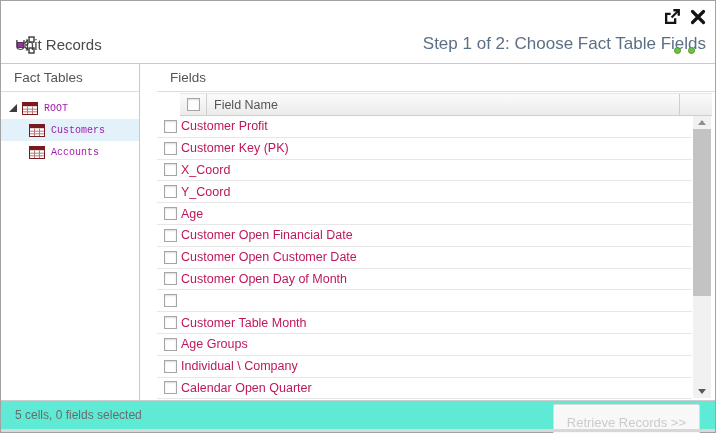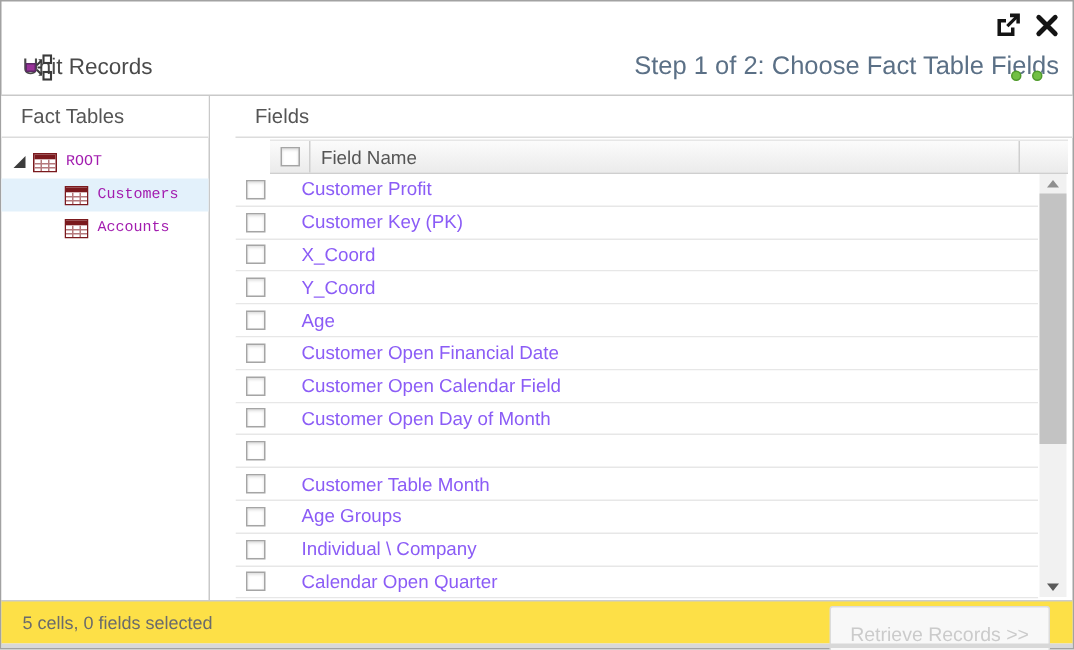--- a/index.html
+++ b/index.html
@@ -20,45 +20,45 @@
 
   .body{position:absolute;top:62px;left:0;right:0;bottom:32px;border-top:1px solid #c9c9c9;}
   .left-panel{position:absolute;left:0;top:0;bottom:0;width:139px;border-right:1px solid #c9c9c9;background:#fff;}
   .panel-header{height:28px;line-height:27px;padding-left:13px;font-size:13.5px;color:#555;
     border-bottom:1px solid #dcdcdc;background:#fff;white-space:nowrap;}
   .tree{padding-top:5px;}
   .tree-row{height:22px;display:flex;align-items:center;font-size:10px;color:#a21caf;cursor:pointer;white-space:nowrap;font-family:Liberation Mono, monospace;}
   .tree-row .caret{width:10px;height:10px;margin-left:7px;flex:none;}
   .tree-row .tbl-icon{margin-left:4px;flex:none;}
   .tree-row .lbl{margin-left:6px;}
-  .tree-row.child{padding-left:38px;}
+  .tree-row.child{padding-left:24px;}
   .tree-row.selected{background:#e3f1fb;}
 
   .right-panel{position:absolute;left:156px;top:0;right:0;bottom:0;}
   .grid-header{position:absolute;top:29px;left:0;right:3px;height:23px;display:flex;
     background:linear-gradient(#fbfbfb,#ebebeb);border-top:1px solid #e6e6e6;border-bottom:1px solid #cfcfcf;margin-left:23px;}
   .gh-check{width:27px;border-right:1px solid #cfcfcf;display:flex;align-items:center;justify-content:center;flex:none;}
   .gh-name{flex:1;display:flex;align-items:center;padding-left:7px;font-size:12.5px;color:#555;}
   .gh-spacer{width:33px;border-left:1px solid #cfcfcf;flex:none;}
 
   .rows{position:absolute;top:52px;left:0;right:23px;bottom:1px;overflow:hidden;background:#fff;}
   .row{height:21.8px;border-bottom:1px solid #e7e7e7;display:flex;align-items:center;padding-left:7px;cursor:pointer;background:#fff;}
-  .row .lbl{margin-left:24px;font-size:12.5px;color:#8b5cf6;white-space:nowrap;}
+  .row .lbl{margin-left:4px;font-size:12.5px;color:#be185d;white-space:nowrap;}
   .checkbox{width:13px;height:13px;border:1px solid #a5a5a5;background:#fff;flex:none;
     box-shadow:inset 0 1px 2px rgba(0,0,0,0.14);cursor:pointer;}
 
   .scrollbar{position:absolute;top:52px;right:4px;width:18px;bottom:2px;background:#f1f1f1;}
   .sb-btn{position:absolute;left:0;width:18px;height:13px;display:flex;align-items:center;justify-content:center;cursor:pointer;}
   .sb-up{top:0;}
   .sb-down{bottom:0;}
   .tri-up{width:0;height:0;border-left:4px solid transparent;border-right:4px solid transparent;border-bottom:5px solid #8f8f8f;}
   .tri-down{width:0;height:0;border-left:4px solid transparent;border-right:4px solid transparent;border-top:5px solid #5a5a5a;}
   .sb-thumb{position:absolute;left:0;top:13px;width:18px;height:167px;background:#c3c3c3;cursor:grab;}
 
-  .status-bar{position:absolute;left:0;right:0;bottom:3px;height:29px;border-top:1px solid #cccccc;background:#fde047;}
+  .status-bar{position:absolute;left:0;right:0;bottom:3px;height:29px;border-top:1px solid #cccccc;background:#5eead4;}
   .status-text{position:absolute;left:14px;top:50%;transform:translateY(-50%);font-size:12px;color:#6b6b6b;white-space:nowrap;}
   .retrieve-btn{position:absolute;right:15px;top:3px;height:36px;padding:0 13px;
     border:1px solid #dcdcdc;border-radius:2px;background:#f8f8f8;color:#cbcbcb;
     font-size:13px;font-family:"Liberation Sans",sans-serif;}
   .bottom-strip{position:absolute;left:0;right:0;bottom:0;height:3px;background:#d8d8d8;}
 </style>
 </head>
 <body>
 
 <div class="dialog">
@@ -162,21 +162,21 @@
           <div class="row">
     <span class="checkbox"></span>
     <span class="lbl">Age</span>
   </div>
           <div class="row">
     <span class="checkbox"></span>
     <span class="lbl">Customer Open Financial Date</span>
   </div>
           <div class="row">
     <span class="checkbox"></span>
-    <span class="lbl">Customer Open Calendar Field</span>
+    <span class="lbl">Customer Open Customer Date</span>
   </div>
           <div class="row">
     <span class="checkbox"></span>
     <span class="lbl">Customer Open Day of Month</span>
   </div>
           <div class="row">
     <span class="checkbox"></span>
   </div>
           <div class="row">
     <span class="checkbox"></span>

